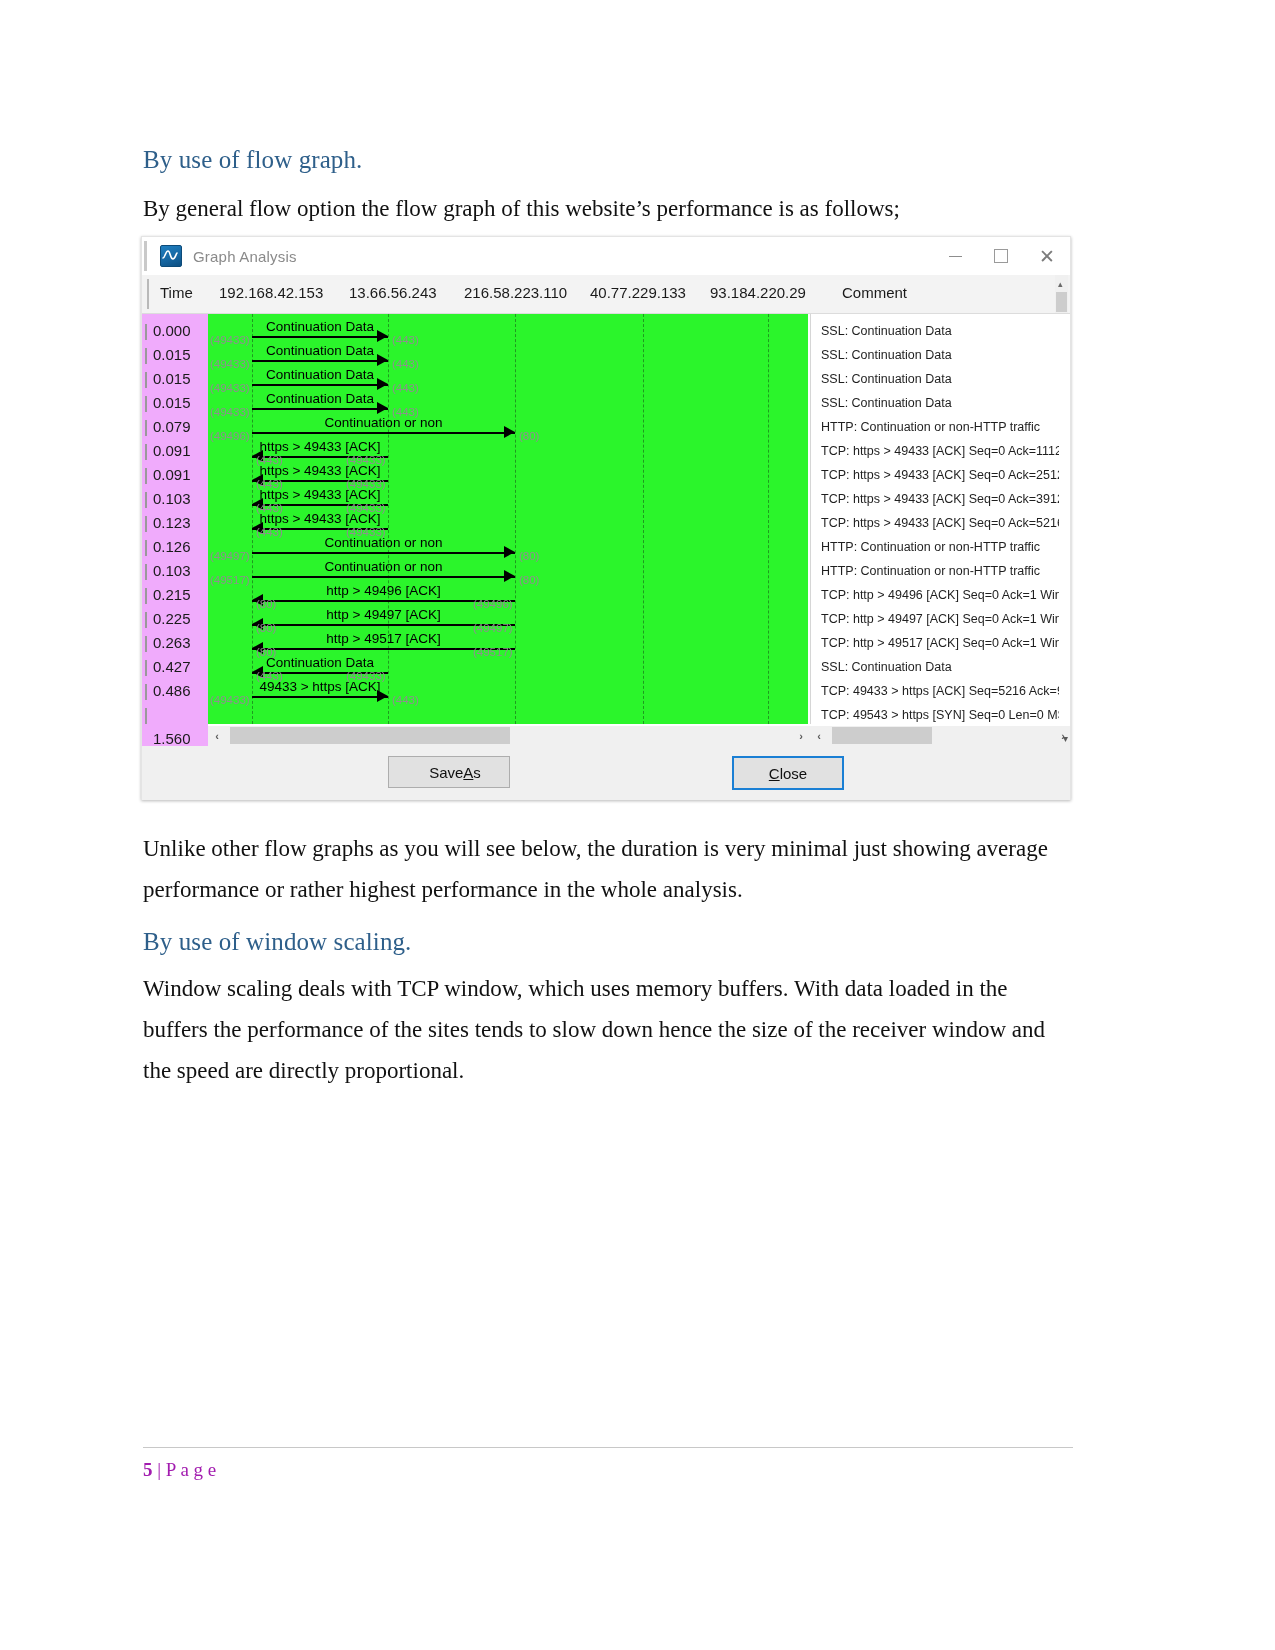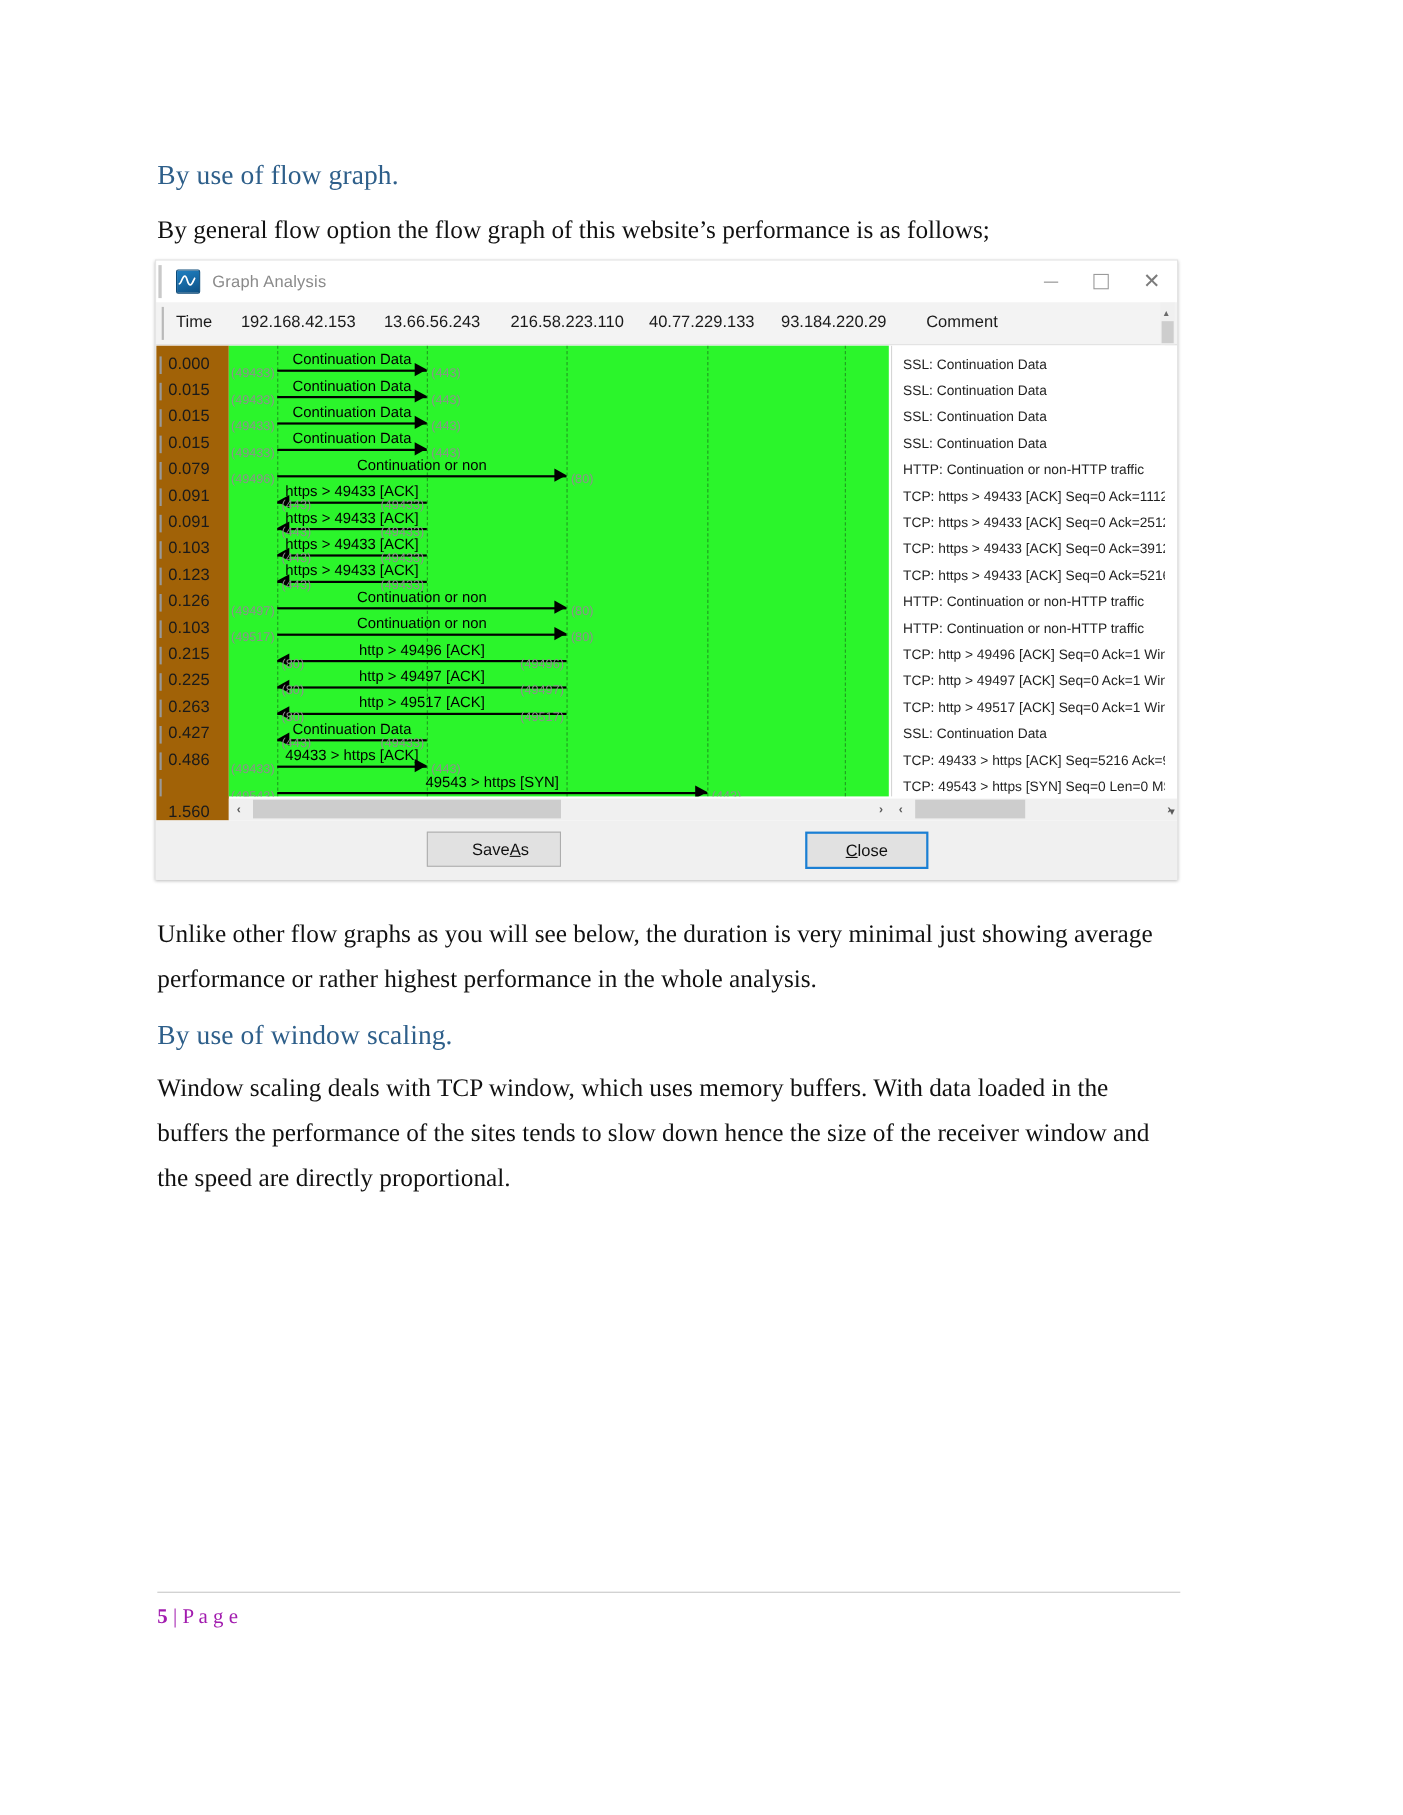--- a/index.html
+++ b/index.html
@@ -171,21 +171,21 @@
     position: relative;
     height: 432px;
     background: #ffffff;
     overflow: hidden;
   }
   .time-col {
     position: absolute;
     left: 0; top: 0;
     width: 66px;
     height: 432px;
-    background: #a16207;
+    background: #f0abfc;
   }
   .time-col .tmark {
     position: absolute;
     left: 3px;
     width: 2px;
     background: #9a9a9a;
   }
   .time-col .tlabel {
     position: absolute;
     left: 11px;
@@ -543,27 +543,20 @@
             <div class="port" style="left: 138px;">(49433)</div>
             <div class="port" style="left: 48px;">(443)</div>
           </div>
           <div class="arrowrow" style="left: 0px; top: 366px; width: 600px;">
             <div class="arrow-line" style="left: 44px; width: 136px;"></div>
             <div class="arrow-head right" style="left: 169px;"></div>
             <div class="arrow-label" style="left: 44px; width: 136px;">49433 &gt; https [ACK]</div>
             <div class="port" style="left: 2px;">(49433)</div>
             <div class="port" style="left: 184px;">(443)</div>
           </div>
-          <div class="arrowrow" style="left: 0px; top: 390px; width: 600px;">
-            <div class="arrow-line" style="left: 44px; width: 391px;"></div>
-            <div class="arrow-head right" style="left: 424px;"></div>
-            <div class="arrow-label" style="left: 44px; width: 391px;">49543 &gt; https [SYN]</div>
-            <div class="port" style="left: 2px;">(49543)</div>
-            <div class="port" style="left: 439px;">(443)</div>
-          </div>
         </div>
 
       <div class="comment-col">
           <div class="crow" style="top: 10px;">SSL: Continuation Data</div>
           <div class="crow" style="top: 34px;">SSL: Continuation Data</div>
           <div class="crow" style="top: 58px;">SSL: Continuation Data</div>
           <div class="crow" style="top: 82px;">SSL: Continuation Data</div>
           <div class="crow" style="top: 106px;">HTTP: Continuation or non-HTTP traffic</div>
           <div class="crow" style="top: 130px;">TCP: https &gt; 49433 [ACK] Seq=0 Ack=1112 Win</div>
           <div class="crow" style="top: 154px;">TCP: https &gt; 49433 [ACK] Seq=0 Ack=2512 Win</div>

